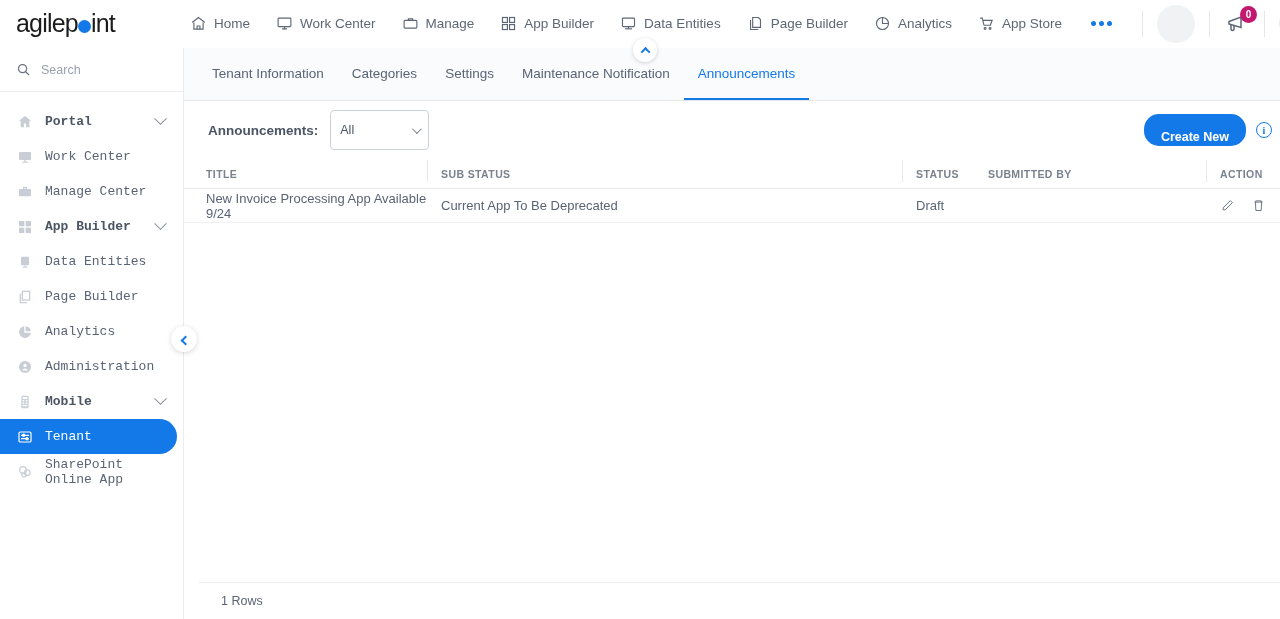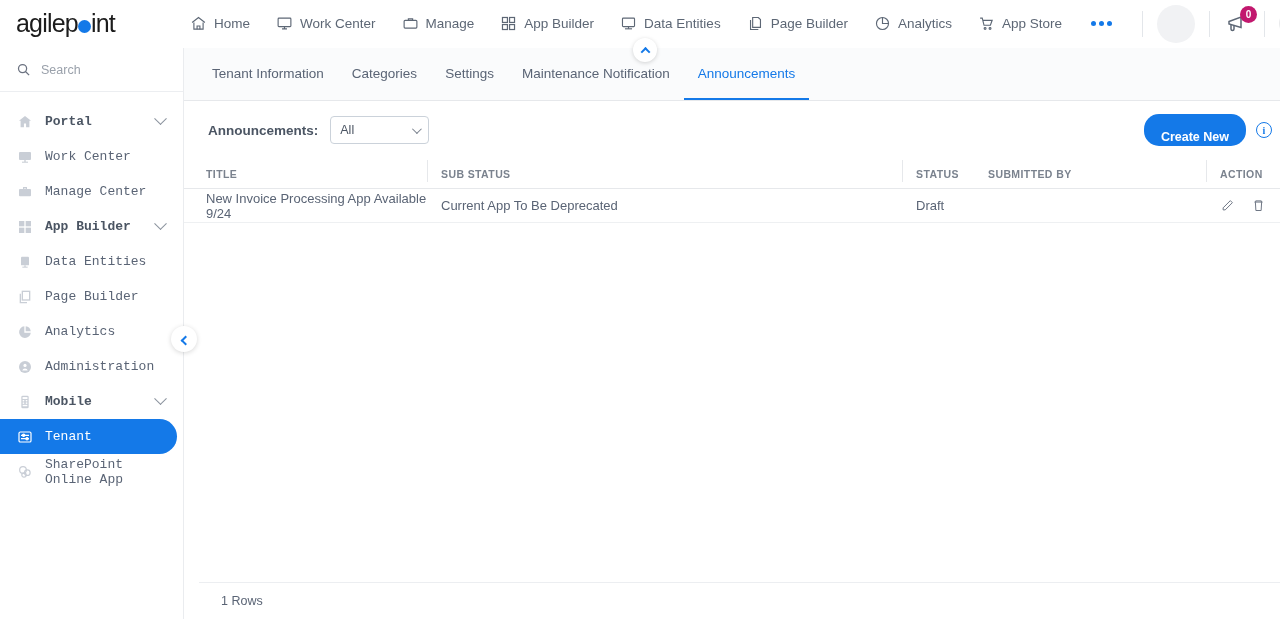--- a/index.html
+++ b/index.html
@@ -120,21 +120,21 @@
     display: flex; align-items: center; justify-content: center; cursor: pointer;
   }
   .chev-u { width: 7px; height: 7px; border-left: 2px solid #1479e8; border-top: 2px solid #1479e8; transform: rotate(45deg) translate(1px,1px); }
 
   .filterbar {
     height: 58px; display: flex; align-items: center;
     padding: 0 10px 0 24px; position: relative;
   }
   .filter-label { font-size: 13.5px; color: #4b5563; font-weight: 600; margin-right: 12px; }
   .select-box {
-    width: 99px; height: 28px; border: 1px solid #cbd2da; border-radius: 4px;
+    width: 99px; height: 40px; border: 1px solid #cbd2da; border-radius: 4px;
     display: flex; align-items: center; justify-content: space-between;
     padding: 0 9px; font-size: 12.5px; color: #4b5563; cursor: pointer; background:#fff;
   }
   .chev-s { width: 7px; height: 7px; border-right: 1.6px solid #7b838f; border-bottom: 1.6px solid #7b838f; transform: rotate(45deg) translateY(-2px); }
   .right-actions { margin-left: auto; display: flex; align-items: center; gap: 10px; }
   .btn-primary {
     background: #1479e8; color: #fff; border: none; border-radius: 15px;
     height: 20px; padding: 16px 17px; font-size: 12.5px; cursor: pointer;
     font-family: "Liberation Sans", sans-serif; font-weight: 600;
   }

